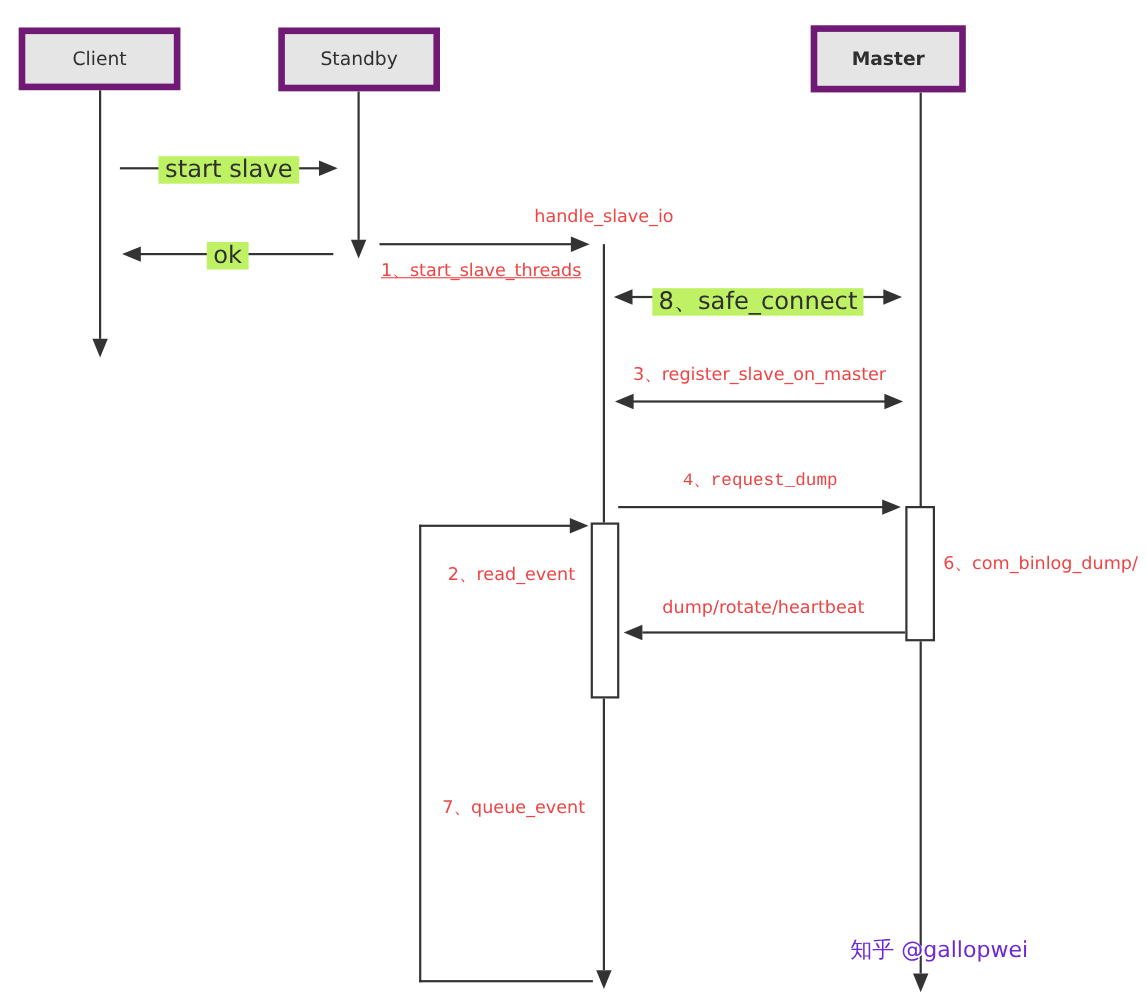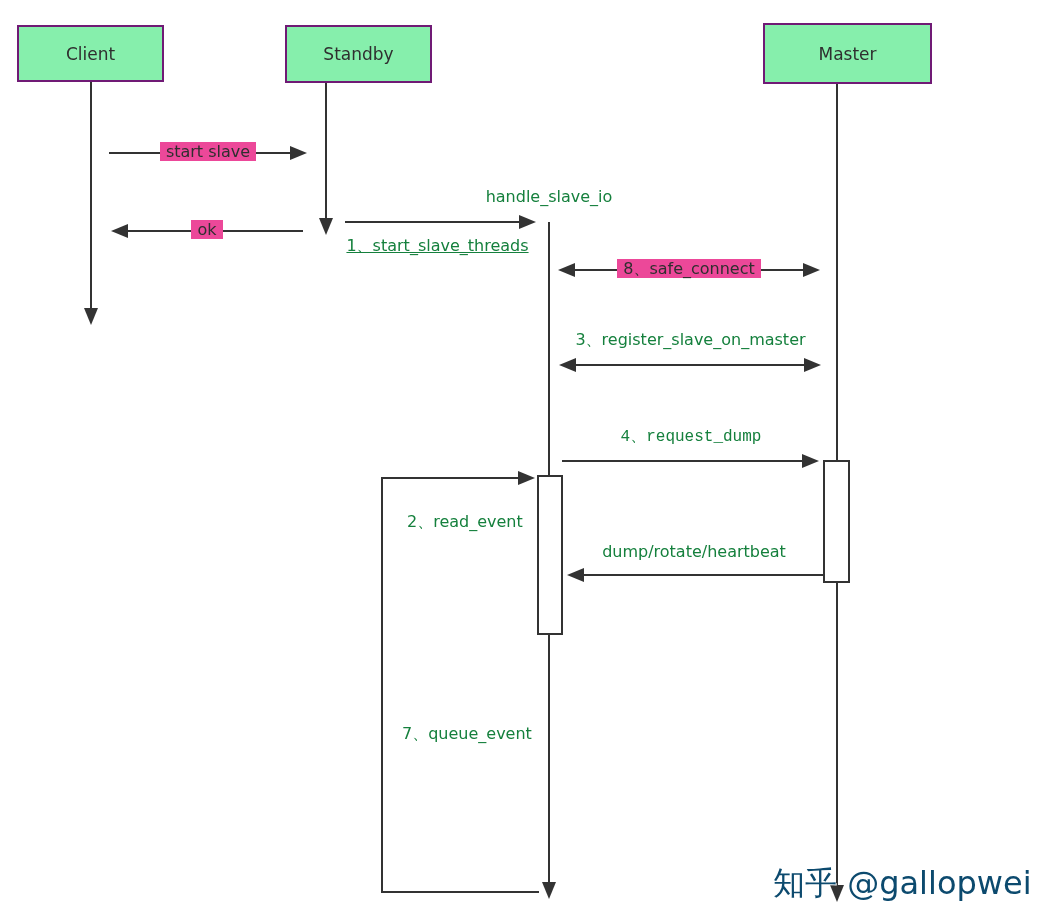--- a/index.html
+++ b/index.html
@@ -7,22 +7,22 @@
     position: relative;
     width: 1043px;
     height: 916px;
     background: #ffffff;
     font-family: "DejaVu Sans", sans-serif;
     color: #2f2f2f;
     overflow: hidden;
   }
   .actor-box {
     position: absolute;
-    border: 2px solid #701a75;
-    background: #86efac;
+    border: 6px solid #701a75;
+    background: #e5e5e5;
     display: flex;
     align-items: center;
     justify-content: center;
     font-size: 17px;
     box-sizing: border-box;
     z-index: 2;
   }
   .vline { position: absolute; width: 2px; background: #333333; z-index: 1; }
   .hline { position: absolute; height: 2px; background: #333333; z-index: 1; }
   .activation {
@@ -34,57 +34,56 @@
   }
   .head { position: absolute; width: 0; height: 0; z-index: 2; }
   .head-r { border-top: 7px solid transparent; border-bottom: 7px solid transparent; border-left: 17px solid #333333; }
   .head-l { border-top: 7px solid transparent; border-bottom: 7px solid transparent; border-right: 17px solid #333333; }
   .head-d { border-left: 7px solid transparent; border-right: 7px solid transparent; border-top: 17px solid #333333; }
   .lbl {
     position: absolute;
     font-size: 16px;
     white-space: nowrap;
     z-index: 3;
-    color: #15803d;
+    color: #ef4444;
   }
   .lbl-center { text-align: center; }
   .inline-lbl {
     position: absolute;
     text-align: center;
     z-index: 3;
   }
   .inline-lbl span {
-    background: #ec4899;
+    background: #bef264;
     padding: 0 6px;
-    font-size: 16px;
+    font-size: 22px;
     white-space: nowrap;
   }
   .two-line { line-height: 22px; text-align: center; }
   .watermark {
     position: absolute;
-    font-size: 32px;
-    color: #0c4a6e;
+    font-size: 20px;
+    color: #6d28d9;
     white-space: nowrap;
     z-index: 4;
     text-shadow: 1px 1px 0 #ffffff;
-    margin-top: 12px;
   }
 </style>
 </head>
 <body>
 
 <div id="canvas">
 
   <div class="actor-box" style="left:17px; top:25px; width:147px; height:57px;">
     <span>Client</span>
   </div>
-  <div class="actor-box" style="left:253px; top:25px; width:147px; height:58px;margin-left:32px;">
+  <div class="actor-box" style="left:253px; top:25px; width:147px; height:58px;">
     <span>Standby</span>
   </div>
-  <div class="actor-box" style="left:763px; top:23px; width:169px; height:61px;">
+  <div class="actor-box" style="left:737px; top:23px; width:141px; height:61px;font-weight:bold;">
     <span>Master</span>
   </div>
 
   <div class="vline" style="left:90px; top:82px; height:226px;"></div>
   <div class="head head-d" style="left:84px; top:308px;"></div>
 
   <div class="vline" style="left:325px; top:83px; height:135px;"></div>
   <div class="head head-d" style="left:319px; top:218px;"></div>
 
   <div class="vline" style="left:836px; top:84px; height:801px;"></div>
@@ -123,20 +122,21 @@
   <div class="head head-r" style="left:804px; top:358px;"></div>
 
   <div class="lbl lbl-center" style="left:562px; top:426px; width:258px;font-family:Liberation Mono, monospace;">4、request_dump</div>
   <div class="hline" style="left:562px; top:460px; width:241px;"></div>
   <div class="head head-r" style="left:802px; top:454px;"></div>
 
   <div class="activation" style="left:823px; top:460px; width:27px; height:123px;"></div>
   <div class="activation" style="left:537px; top:475px; width:26px; height:160px;"></div>
 
   <div class="lbl two-line" style="left:850px; top:501px; width:192px;">
+    <div>6、com_binlog_dump/</div>
   </div>
 
   <div class="lbl lbl-center" style="left:585px; top:542px; width:218px;">dump/rotate/heartbeat</div>
   <div class="hline" style="left:584px; top:574px; width:239px;"></div>
   <div class="head head-l" style="left:567px; top:568px;"></div>
 
   <div class="hline" style="left:381px; top:477px; width:138px;"></div>
   <div class="head head-r" style="left:518px; top:471px;"></div>
   <div class="vline" style="left:381px; top:477px; height:416px;"></div>
   <div class="hline" style="left:381px; top:891px; width:158px;"></div>

